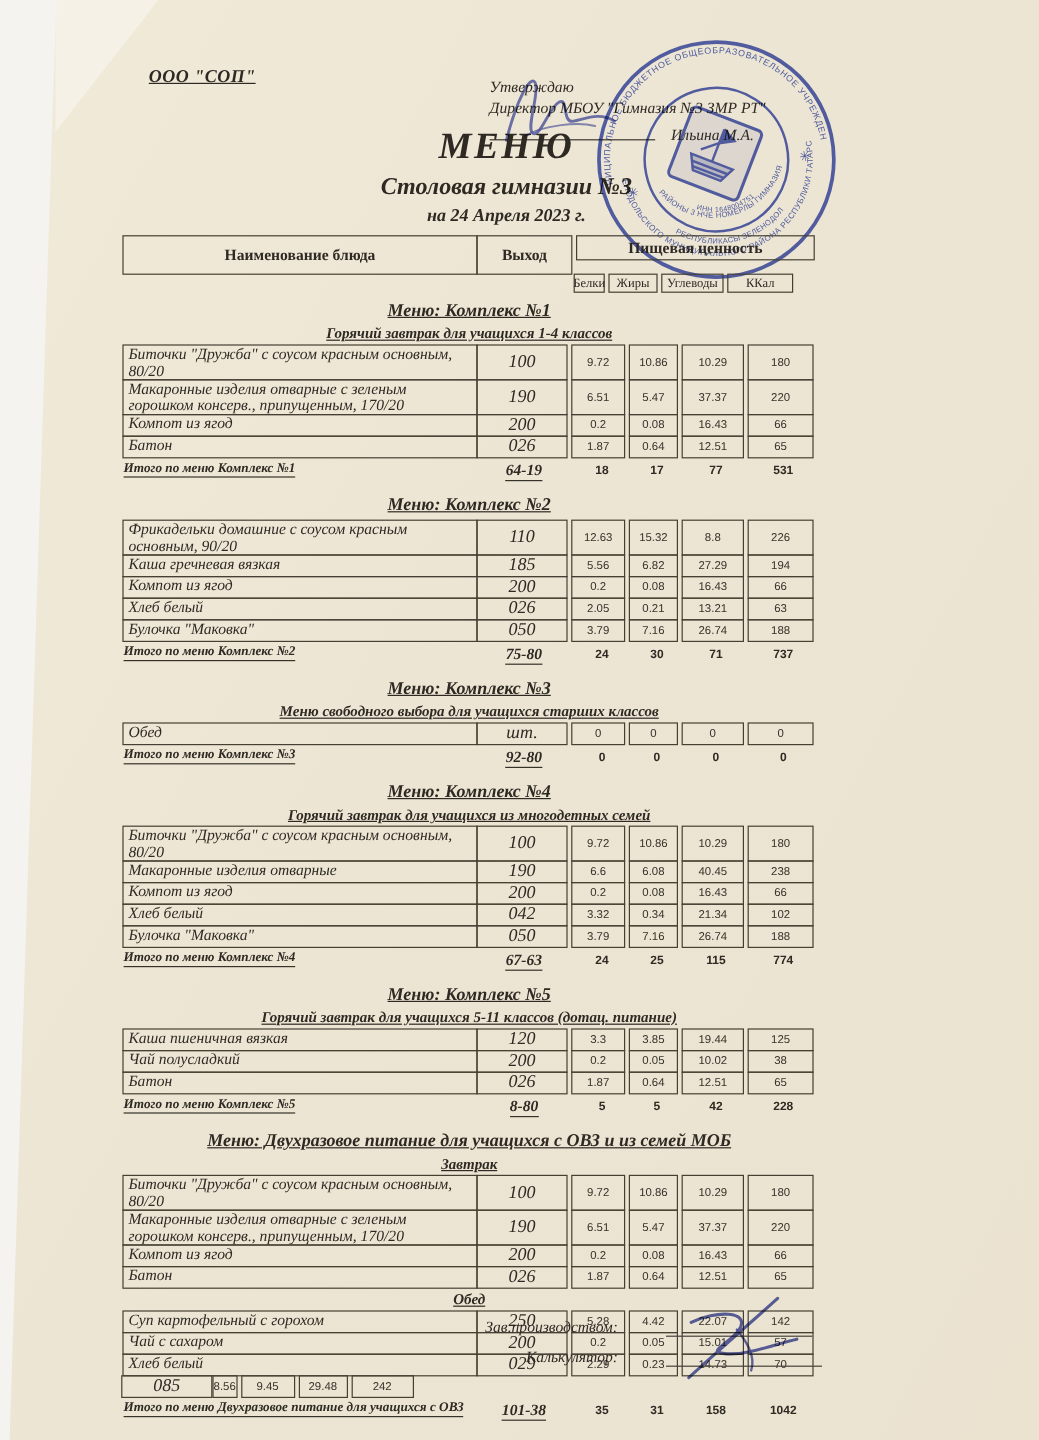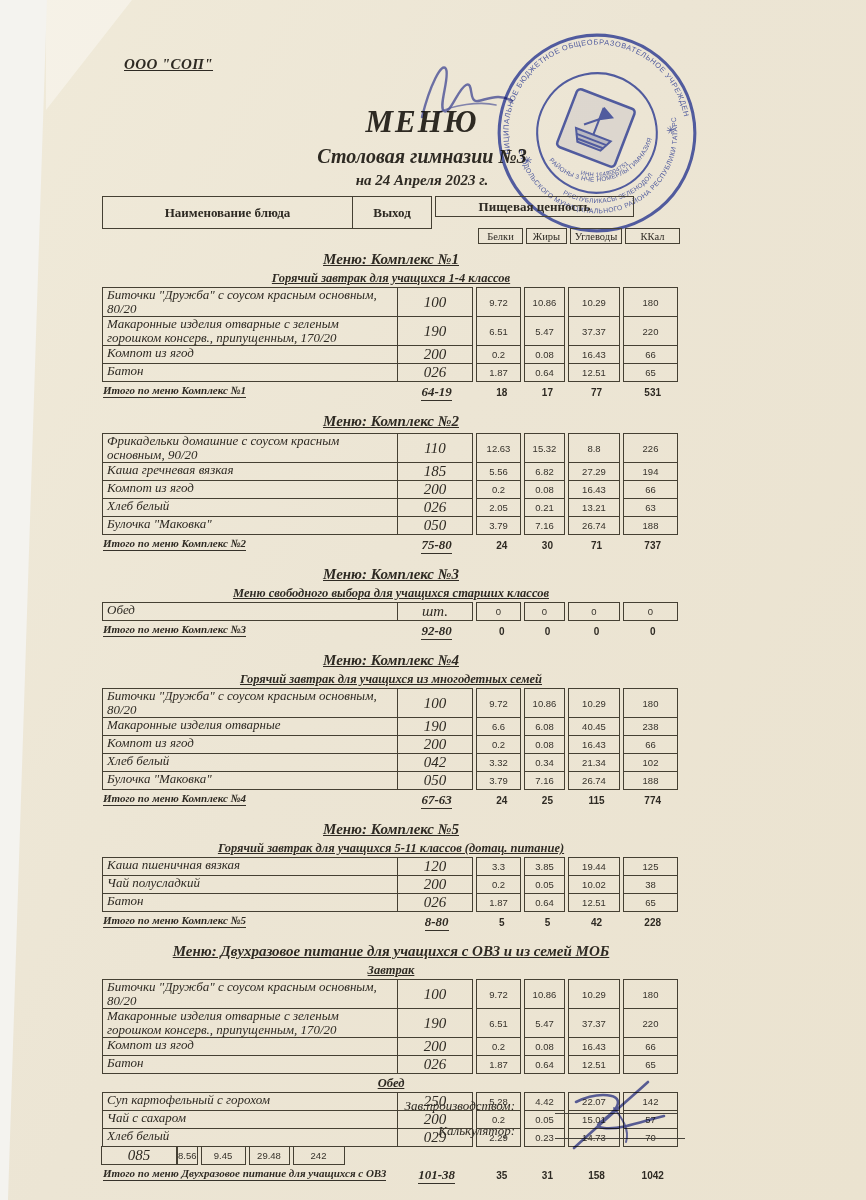--- a/index.html
+++ b/index.html
@@ -40,28 +40,28 @@
     mix-blend-mode:multiply;opacity:.88;transform:rotate(-12deg);}
   .stamp text{fill:#3f50b5;font-family:"Liberation Sans",sans-serif;}
   
   .dirsig{position:absolute;left:408px;top:55px;width:120px;height:80px;mix-blend-mode:multiply;}
   
   .content{position:absolute;left:102px;top:196px;width:578px;}
   .cell,.hcell{box-sizing:border-box;border:1px solid #454033;}
   
   .hrow1{display:flex;}
   .hrow2{display:flex;margin-left:376px;margin-top:-1px;}
-  .hc-name{width:251px;height:33px;display:flex;align-items:center;justify-content:center;
+  .hc-name{width:296px;height:33px;display:flex;align-items:center;justify-content:center;
     font-weight:bold;font-size:13px;}
   .hc-out{width:80px;height:33px;margin-left:-1px;display:flex;align-items:center;justify-content:center;
     font-weight:bold;font-size:13px;}
   .hc-nut{width:199px;height:21px;margin-left:3px;display:flex;align-items:center;justify-content:center;
     font-weight:bold;font-size:13px;}
   .hc-sub{height:16px;display:flex;align-items:center;justify-content:center;font-size:10.5px;}
-  .hc-s1{width:45px;}
+  .hc-s1{width:26px;}
   .hc-s2{width:41px;margin-left:3px;}
   .hc-s3{width:52px;margin-left:3px;}
   .hc-s4{width:55px;margin-left:3px;}
   
   .section{margin-bottom:13px;}
   .sec-title{text-align:center;font-weight:bold;font-style:italic;font-size:15px;
     text-decoration:underline;margin:7px 0 3px;}
   .sec-sub{text-align:center;font-weight:bold;font-style:italic;font-size:12.5px;
     text-decoration:underline;margin:2px 0 1px;}
   .mtable{}
@@ -99,20 +99,28 @@
   .calcsig{position:absolute;left:530px;top:1072px;width:160px;height:90px;mix-blend-mode:multiply;}
 </style>
 </head>
 <body>
 
 <div class="page">
   <div class="fold"></div>
 
   <div class="org">ООО "СОП"</div>
 
+  <div class="approve">
+    <div>Утверждаю</div>
+    <div class="aline2">Директор МБОУ "Гимназия №3 ЗМР РТ"</div>
+    <div>
+      <span class="sigline"></span>
+      <span class="aname">Ильина М.А.</span>
+    </div>
+  </div>
 
   <div class="title-block">
     <div class="t-menu">МЕНЮ</div>
     <div class="t-sub">Столовая гимназии №3</div>
     <div class="t-date">на 24 Апреля 2023 г.</div>
   </div>
 
   <svg class="dirsig" viewBox="0 0 120 80">
     <path d="M14,62 C22,30 34,6 38,14 C42,22 30,52 36,56 C42,60 50,34 58,30 C66,26 60,48 70,46 C80,44 92,38 104,46" fill="none" stroke="#5a63b8" stroke-width="2.4" stroke-linecap="round" opacity="0.85"></path>
     <path d="M30,58 C44,50 72,46 88,50" fill="none" stroke="#5a63b8" stroke-width="1.6" stroke-linecap="round" opacity="0.7"></path>

